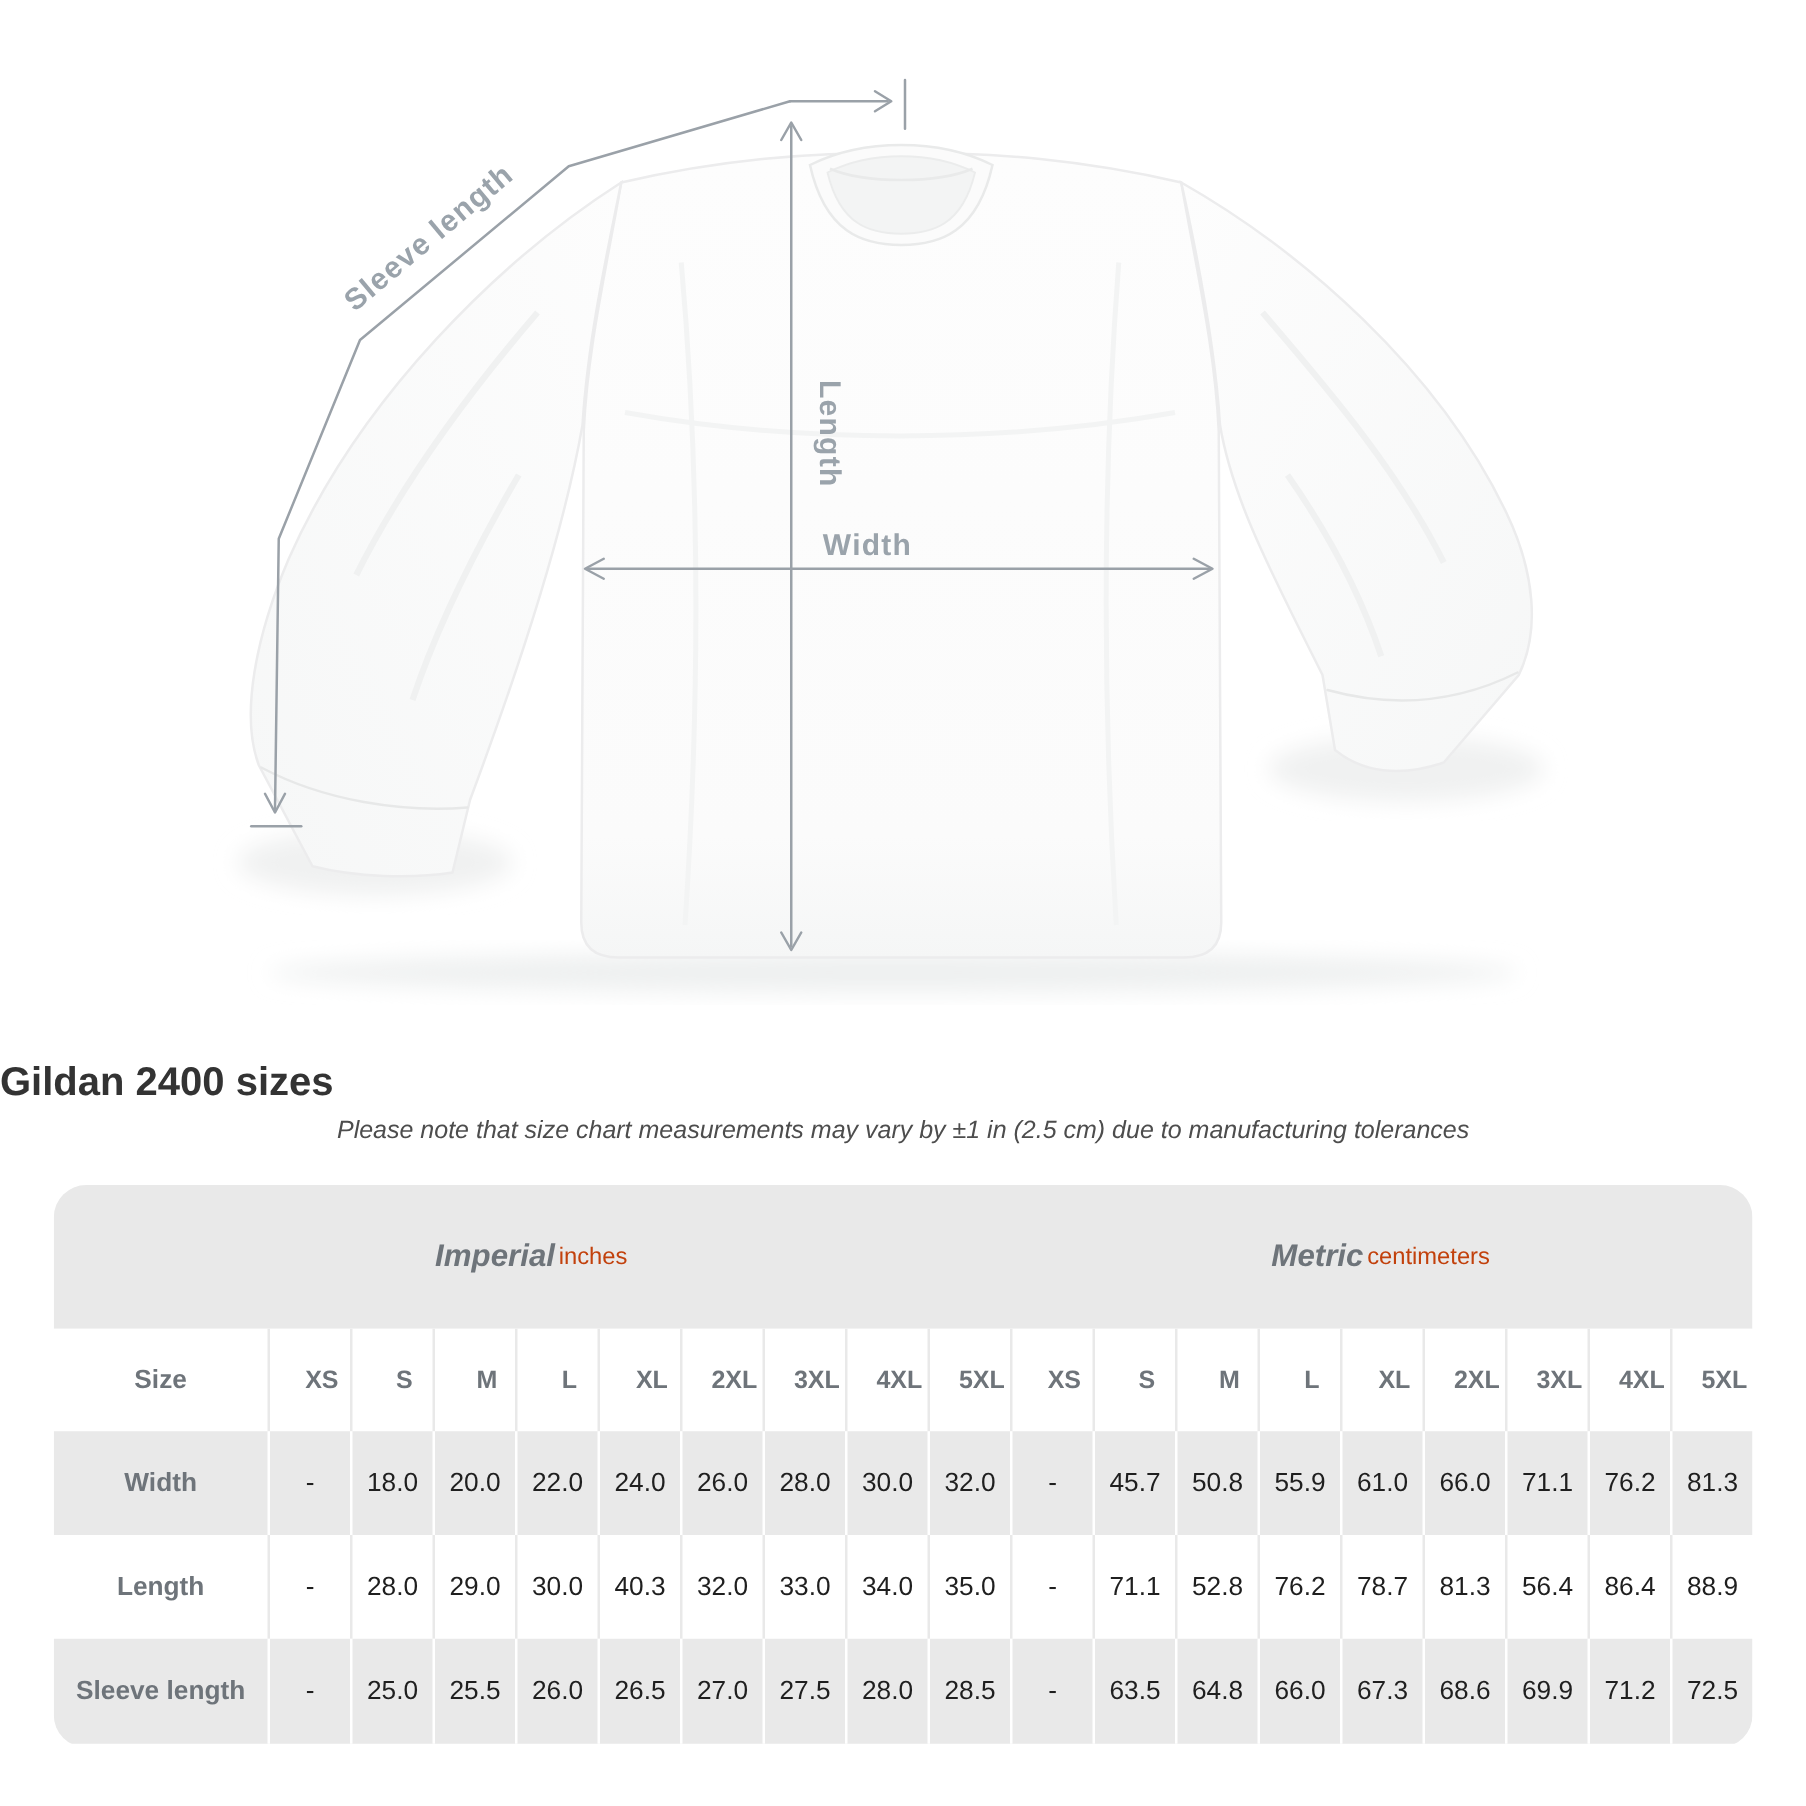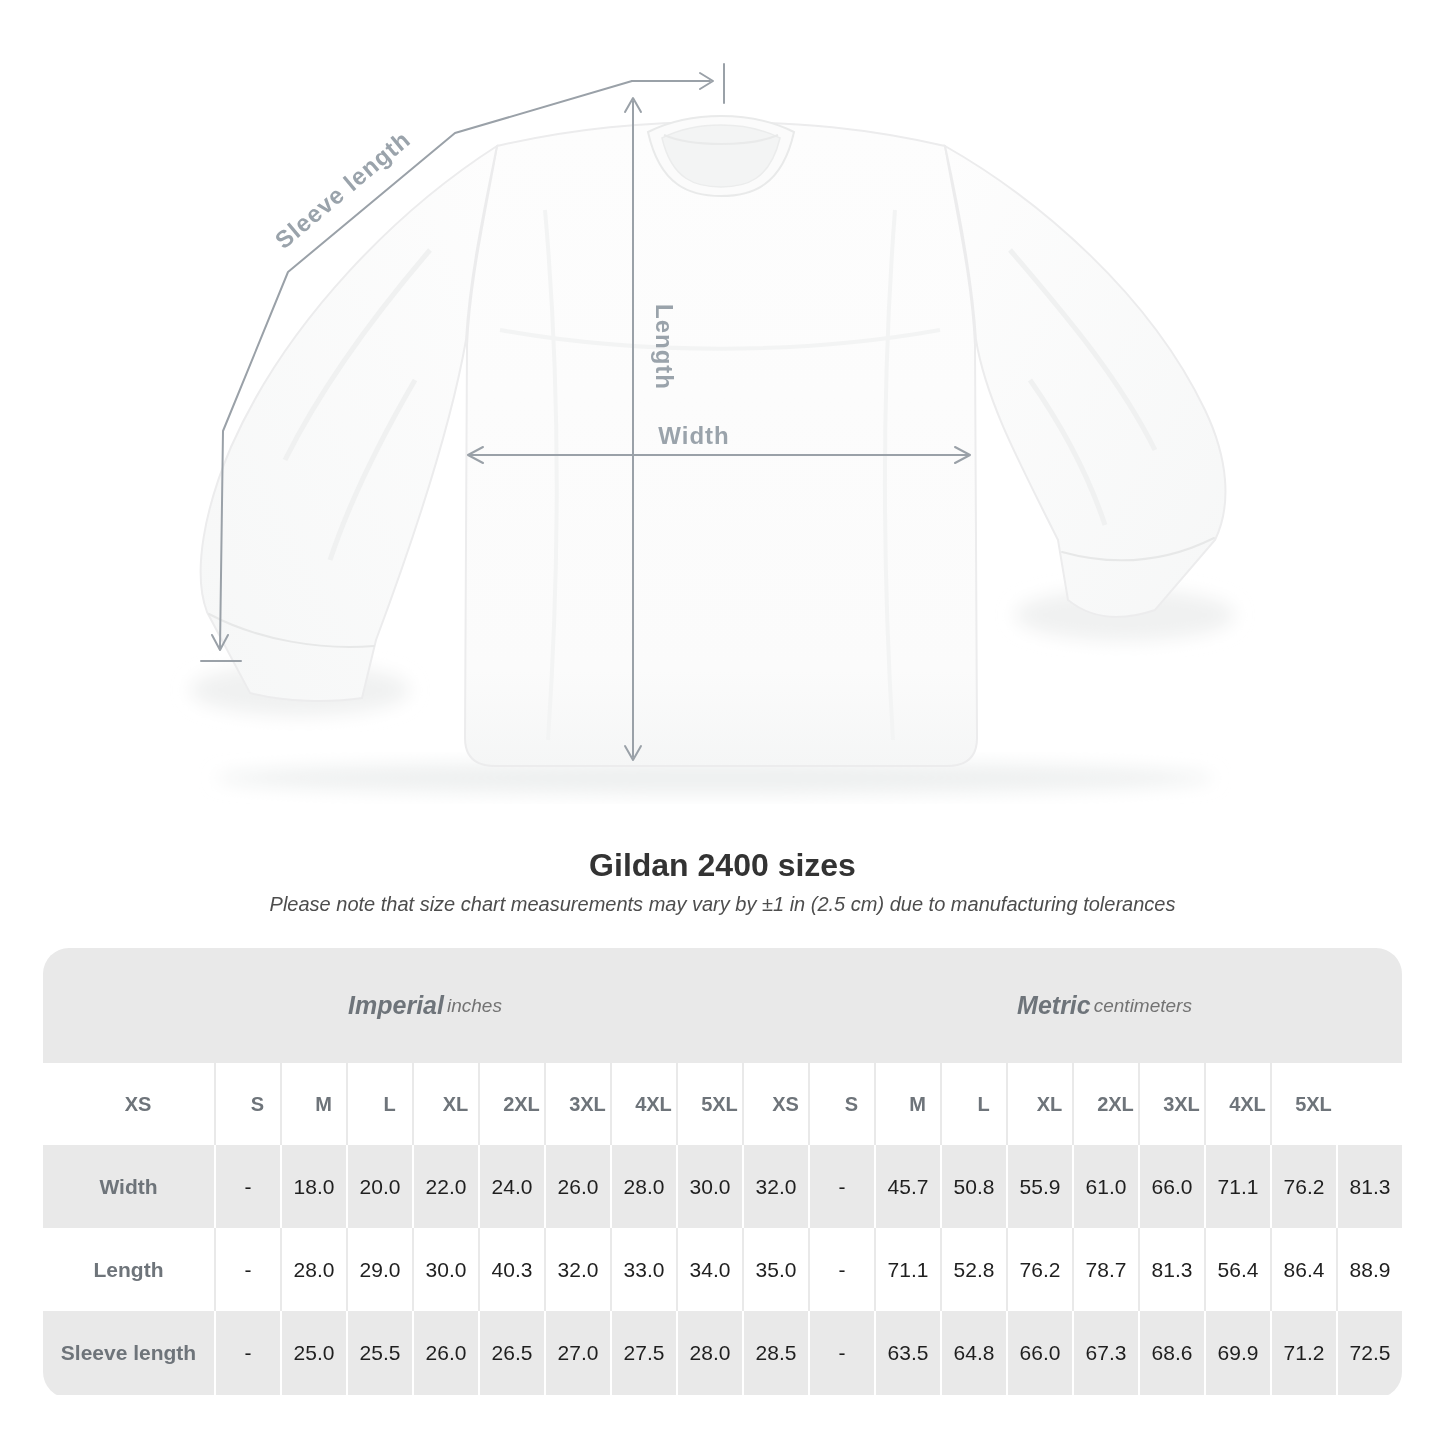--- a/index.html
+++ b/index.html
@@ -7,39 +7,39 @@
     position:relative;width:1445px;height:1445px;background:#ffffff;
     font-family:"Liberation Sans", sans-serif;overflow:hidden;
   }
   
   .shirt-wrap{position:absolute;left:0;top:0;width:1445px;height:810px;}
   .shirt-wrap svg{display:block;}
   .measure-line{stroke:#9aa1a8;stroke-width:2;fill:none;stroke-linecap:round;stroke-linejoin:round;}
   .measure-text{fill:#9aa3ab;font-weight:bold;font-size:24px;letter-spacing:1px;}
   
   .chart-title{
-    position:absolute;left:0;top:847px;width:1445px;text-align:center;
+    position:absolute;left:0;top:847px;width:1445px;text-align:left;
     font-size:32px;font-weight:bold;color:#333333;margin:0;
   }
   .chart-subtitle{
     position:absolute;left:0;top:893px;width:1445px;text-align:center;
     font-size:20px;font-style:italic;color:#4d4d4d;
   }
   
   .size-table{
     position:absolute;left:43px;top:948px;width:1359px;height:450px;
     border-radius:26px;overflow:hidden;background:#ffffff;
   }
   .grid-row{display:grid;grid-template-columns:171px repeat(18,1fr);}
   .units-row{
     display:grid;grid-template-columns:764px 595px;height:115px;background:#e9e9e9;
   }
   .unit-group{display:flex;flex-direction:row;align-items:center;justify-content:center;gap:3px;}
   .unit-name{font-size:25px;font-weight:bold;font-style:italic;color:#6e747a;}
-  .unit-sub{font-size:19px;font-style:italic;color:#737373;}
+  .unit-sub{font-size:19px;color:#c2410c;}
   .size-row{height:82px;background:#ffffff;}
   .data-row{height:83px;}
   .data-row.last{height:84px;}
   .data-row.gray{background:#e9e9e9;}
   .data-row.white{background:#ffffff;}
   .cell{
     display:flex;align-items:center;justify-content:center;
     font-size:21px;color:#1f1f1f;
   }
   .head-cell,.label-cell{font-weight:bold;color:#6e747a;}
@@ -165,20 +165,21 @@
       <div class="unit-group">
         <div class="unit-name">Imperial</div>
         <div class="unit-sub">inches</div>
       </div>
       <div class="unit-group">
         <div class="unit-name">Metric</div>
         <div class="unit-sub">centimeters</div>
       </div>
     </div>
     <div class="grid-row size-row" id="size-row">
+      <div class="cell label-cell">Size</div>
 
     <div class="cell head-cell">XS</div>
         <div class="cell head-cell">S</div>
         <div class="cell head-cell">M</div>
         <div class="cell head-cell">L</div>
         <div class="cell head-cell">XL</div>
         <div class="cell head-cell">2XL</div>
         <div class="cell head-cell">3XL</div>
         <div class="cell head-cell">4XL</div>
         <div class="cell head-cell">5XL</div>

